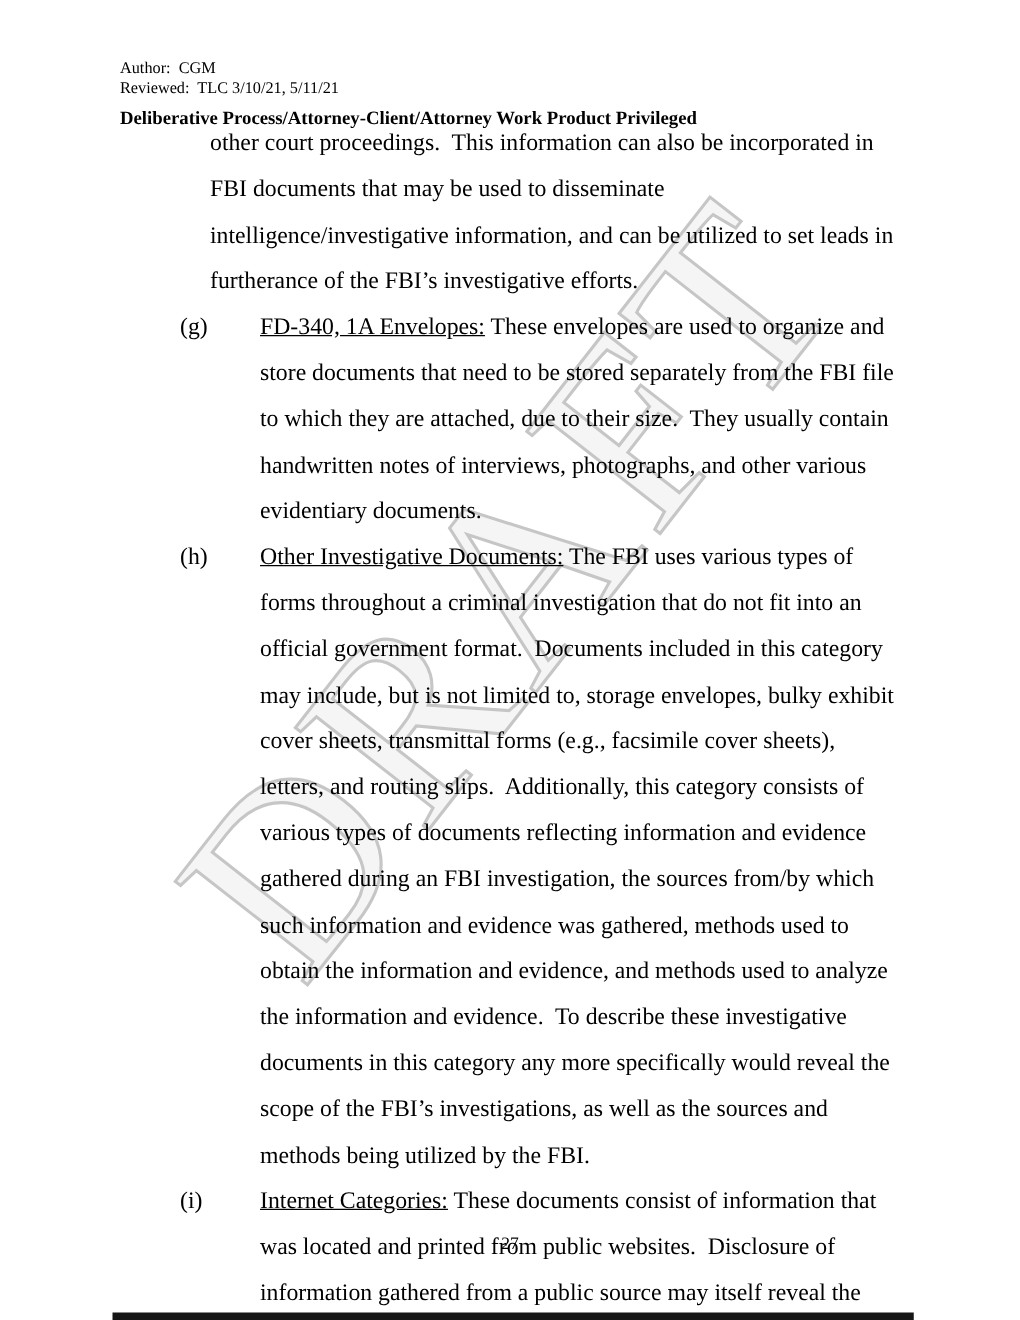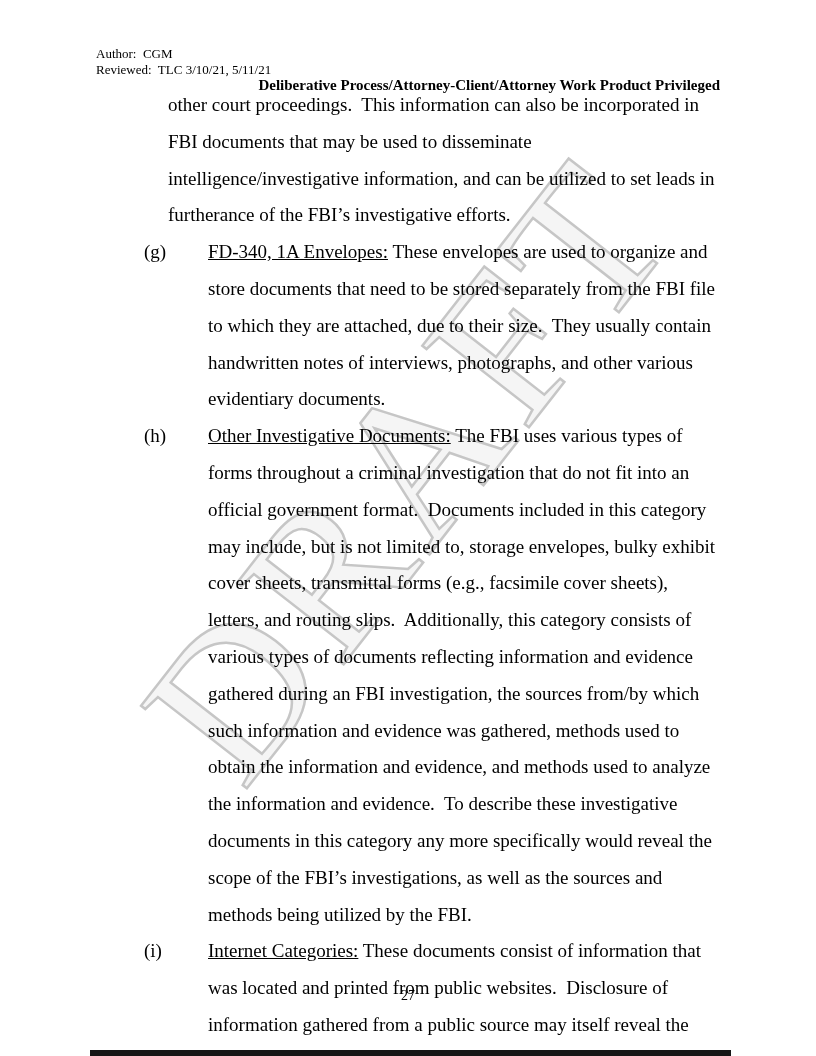--- a/index.html
+++ b/index.html
@@ -40,22 +40,22 @@
   .meta {
     font-size: 13px;
     line-height: 15.5px;
     white-space: pre-wrap;
   }
 
   .priv {
     font-weight: bold;
     font-size: 15px;
     line-height: 16px;
-    text-align: right;
-    margin-top: 0;
+    text-align: left;
+    margin-top: 10px;
   }
 
   .bodytext { font-size: 19px; line-height: 36.8px; }
 
   .intro {
     padding-left: 72px;
     margin-top: -6px;
     white-space: pre-wrap;
   }
 

